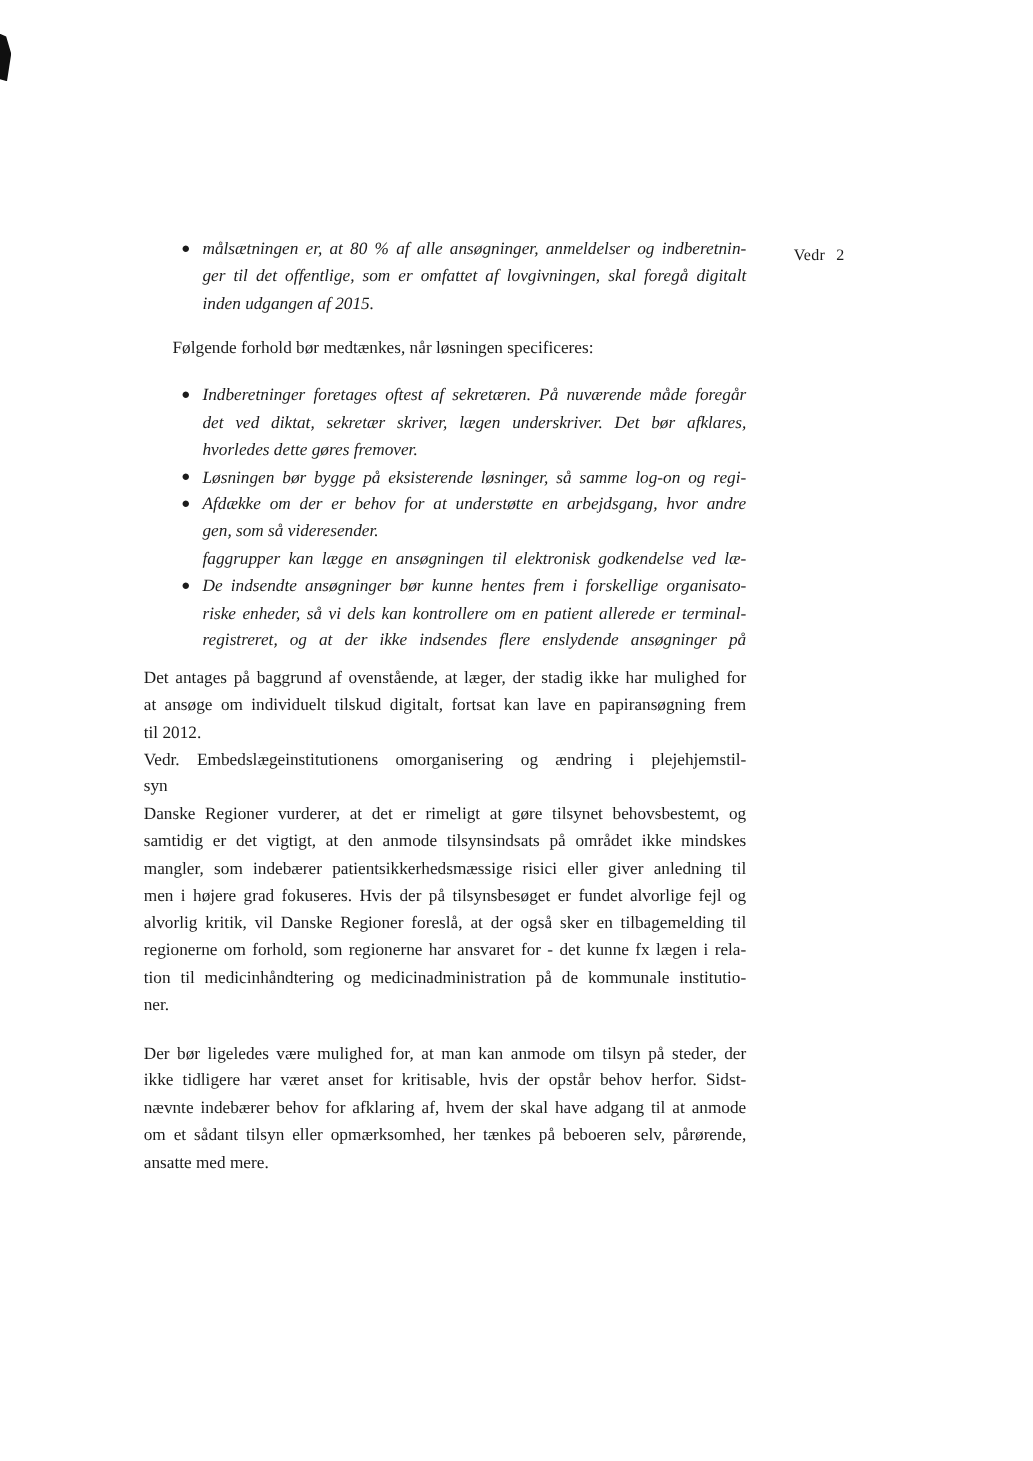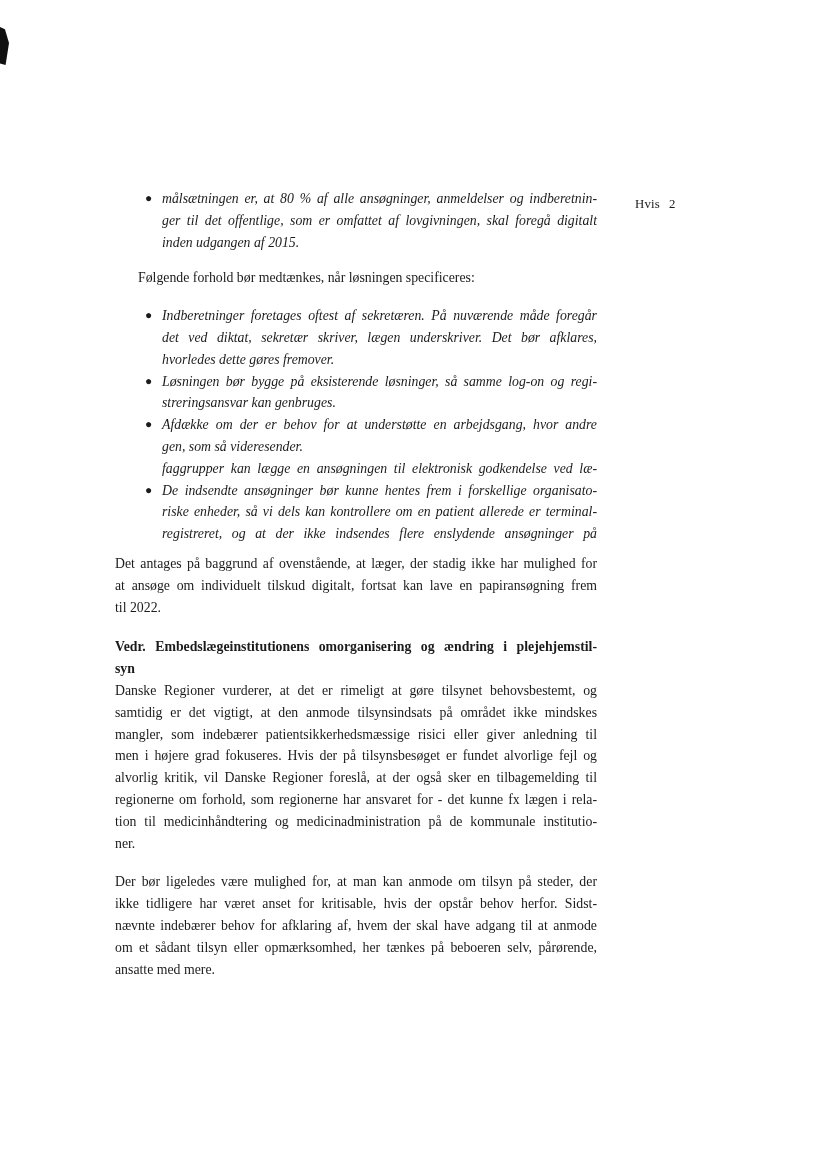--- a/index.html
+++ b/index.html
@@ -49,33 +49,33 @@
     width: 47px;
     padding-left: 30px;
     font-size: 12px;
     line-height: 21.8px;
   }
   .bullet-body { flex: none; width: 435px; font-style: italic; }
 
   .intro-line { margin-top: 14px; padding-left: 23px; }
   .bullet-group { margin-top: 16px; }
   .para-1 { margin-top: 8px; }
-  .section-heading { margin-top: 18px; font-weight: bold; }
+  .section-heading { margin-top: 0; font-weight: normal; }
   .para-2 { margin-top: 0; }
   .para-3 { margin-top: 17px; }
 </style>
 </head>
 <body>
 
 <div class="page">
 
   <div class="scan-mark"></div>
 
   <div class="page-header">
-    <span>Hvis</span><span class="num">2</span>
+    <span>Vedr</span><span class="num">2</span>
   </div>
 
   <div class="content">
 
     <div class="bullet-item top-bullet">
       <span class="bullet-marker">●</span>
       <div class="bullet-body">
           <div class="tline just">målsætningen er, at 80 % af alle ansøgninger, anmeldelser og indberetnin-</div>
           <div class="tline just">ger til det offentlige, som er omfattet af lovgivningen, skal foregå digitalt</div>
           <div class="tline">inden udgangen af 2015.</div>
@@ -94,21 +94,20 @@
             <div class="tline just">Indberetninger foretages oftest af sekretæren. På nuværende måde foregår</div>
             <div class="tline just">det ved diktat, sekretær skriver, lægen underskriver. Det bør afklares,</div>
             <div class="tline">hvorledes dette gøres fremover.</div>
           </div>
       </div>
 
       <div class="bullet-item">
         <span class="bullet-marker">●</span>
         <div class="bullet-body">
             <div class="tline just">Løsningen bør bygge på eksisterende løsninger, så samme log-on og regi-</div>
-            <div class="tline">streringsansvar kan genbruges.</div>
           </div>
       </div>
 
       <div class="bullet-item">
         <span class="bullet-marker">●</span>
         <div class="bullet-body">
             <div class="tline just">Afdække om der er behov for at understøtte en arbejdsgang, hvor andre</div>
             <div class="tline">gen, som så videresender.</div>
             <div class="tline just">faggrupper kan lægge en ansøgningen til elektronisk godkendelse ved læ-</div>
           </div>
@@ -121,21 +120,21 @@
             <div class="tline just">riske enheder, så vi dels kan kontrollere om en patient allerede er terminal-</div>
             <div class="tline just">registreret, og at der ikke indsendes flere enslydende ansøgninger på</div>
           </div>
       </div>
 
     </div>
 
     <div class="para-1">
         <div class="tline just">Det antages på baggrund af ovenstående, at læger, der stadig ikke har mulighed for</div>
         <div class="tline just">at ansøge om individuelt tilskud digitalt, fortsat kan lave en papiransøgning frem</div>
-        <div class="tline">til 2022.</div>
+        <div class="tline">til 2012.</div>
       </div>
 
     <div class="section-heading">
         <div class="tline just">Vedr. Embedslægeinstitutionens omorganisering og ændring i plejehjemstil-</div>
         <div class="tline">syn</div>
       </div>
 
     <div class="para-2">
         <div class="tline just">Danske Regioner vurderer, at det er rimeligt at gøre tilsynet behovsbestemt, og</div>
         <div class="tline just">samtidig er det vigtigt, at den anmode tilsynsindsats på området ikke mindskes</div>

